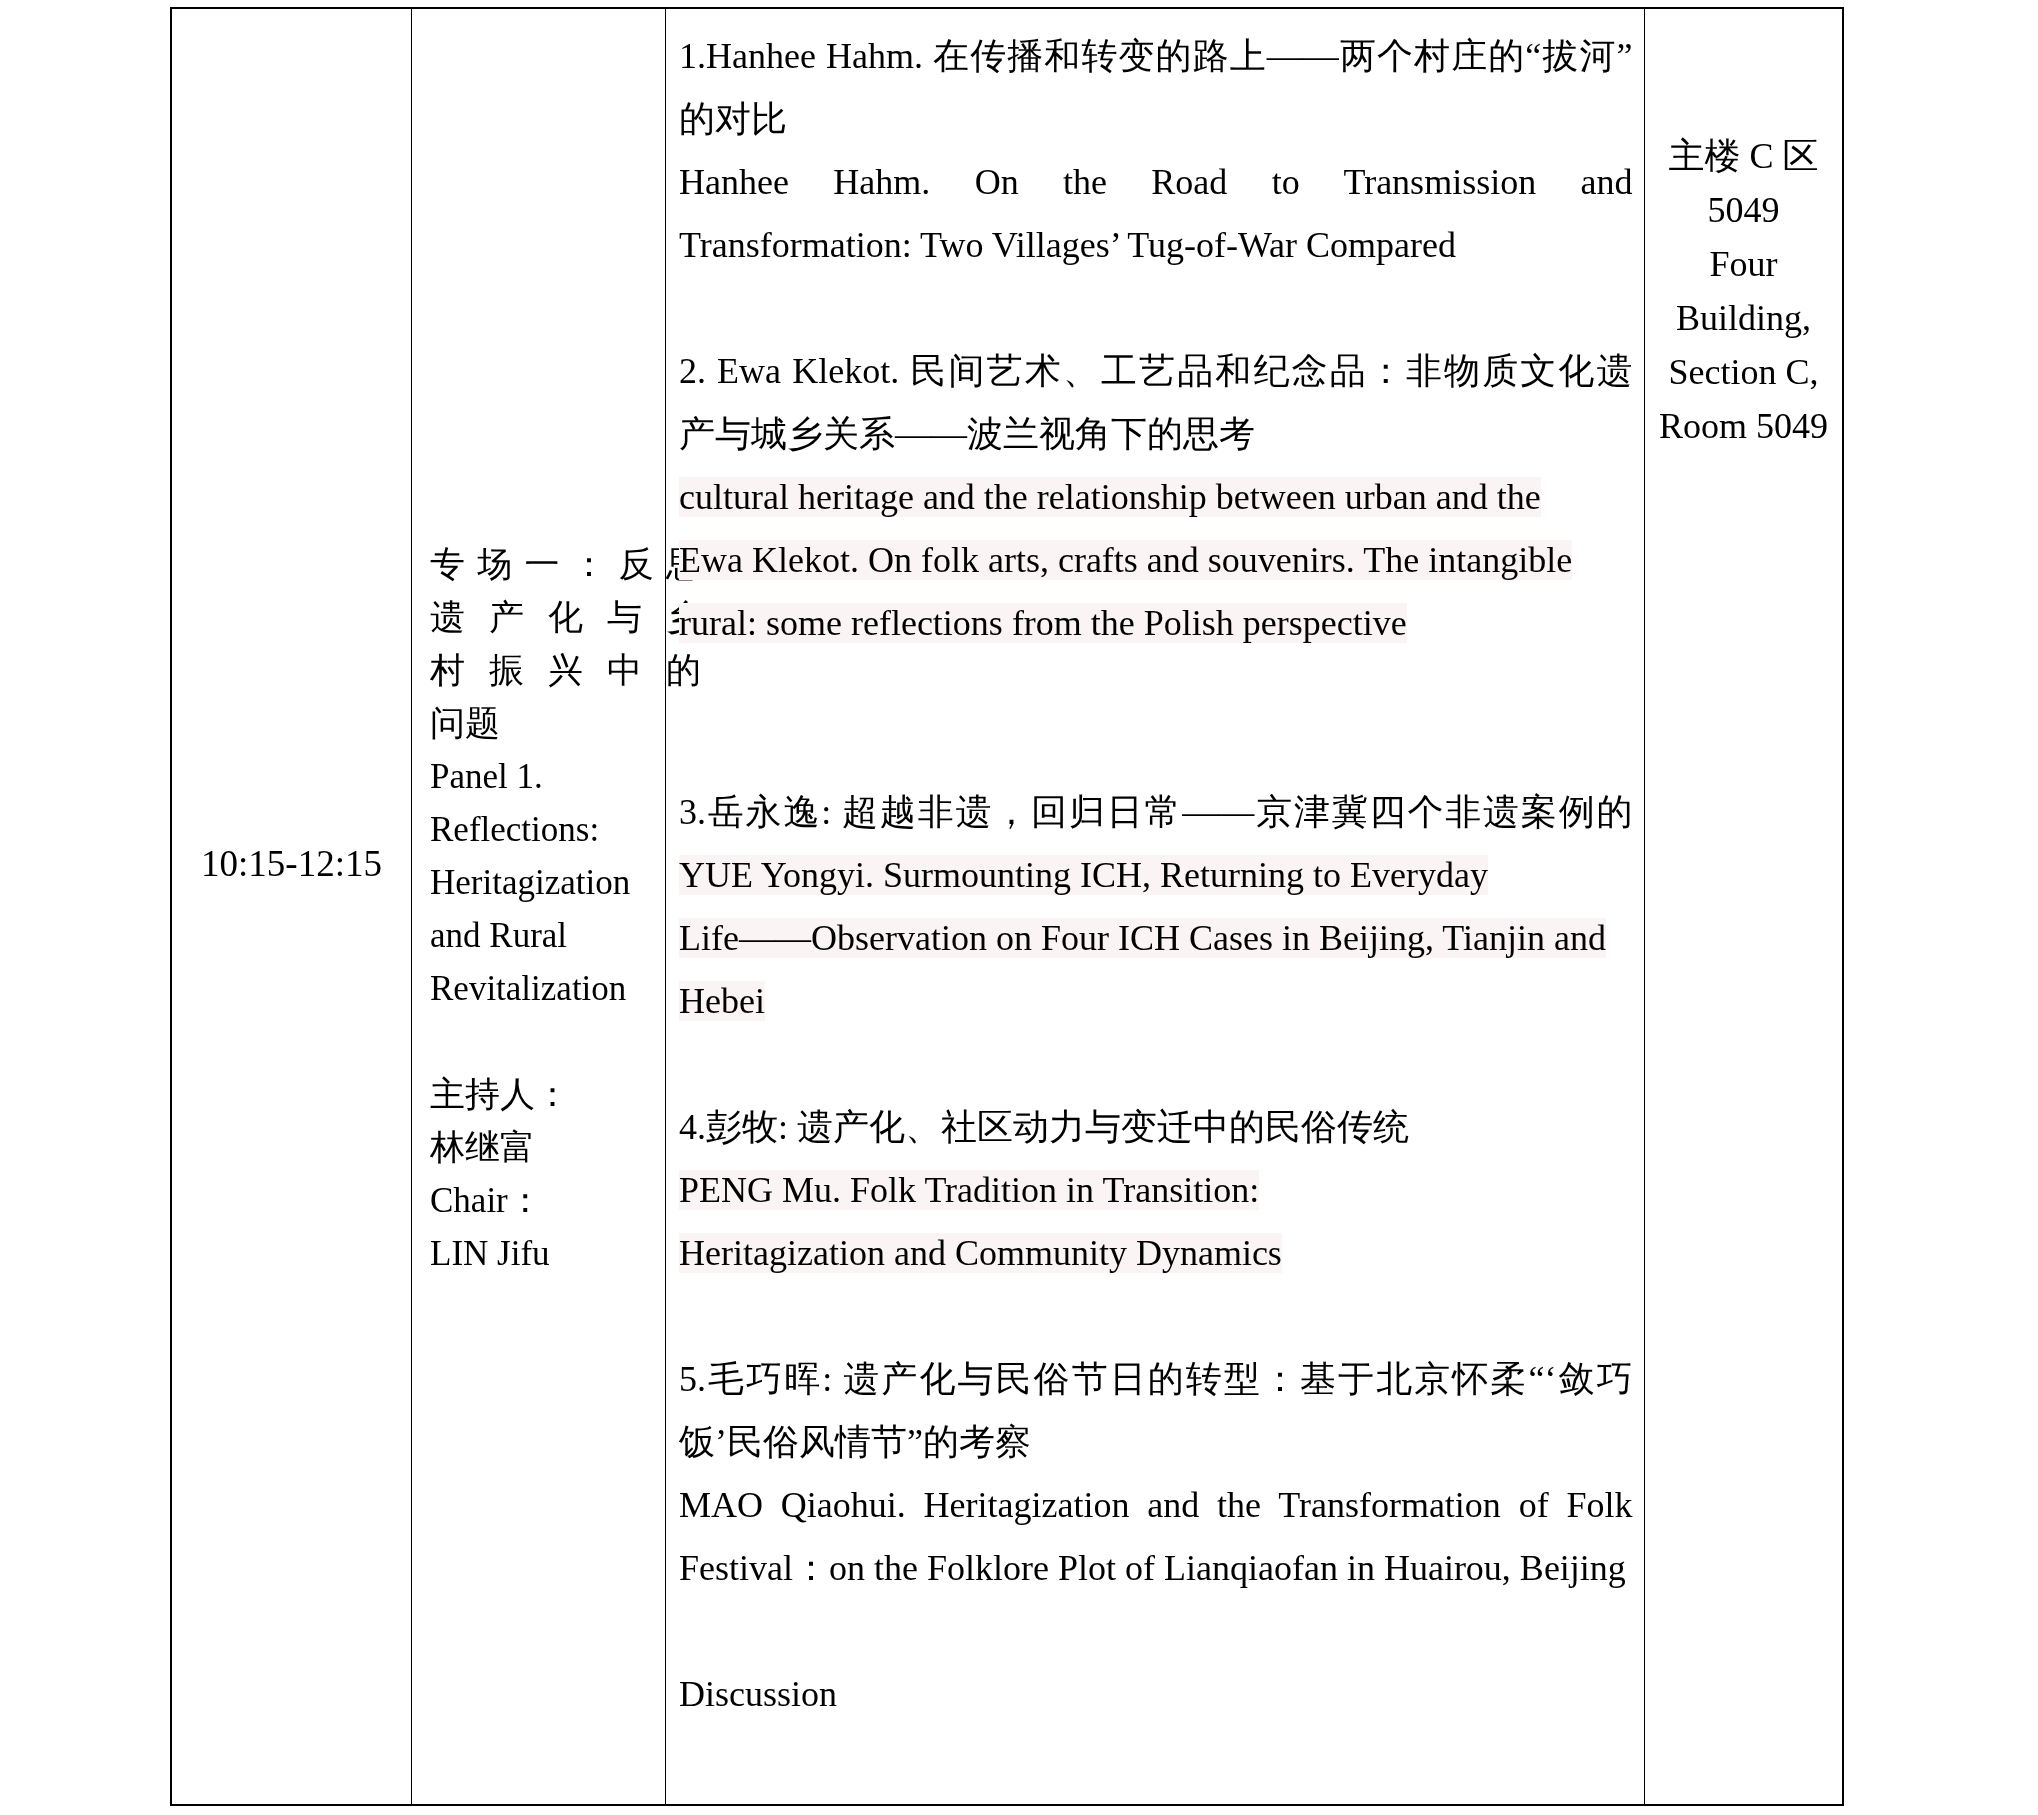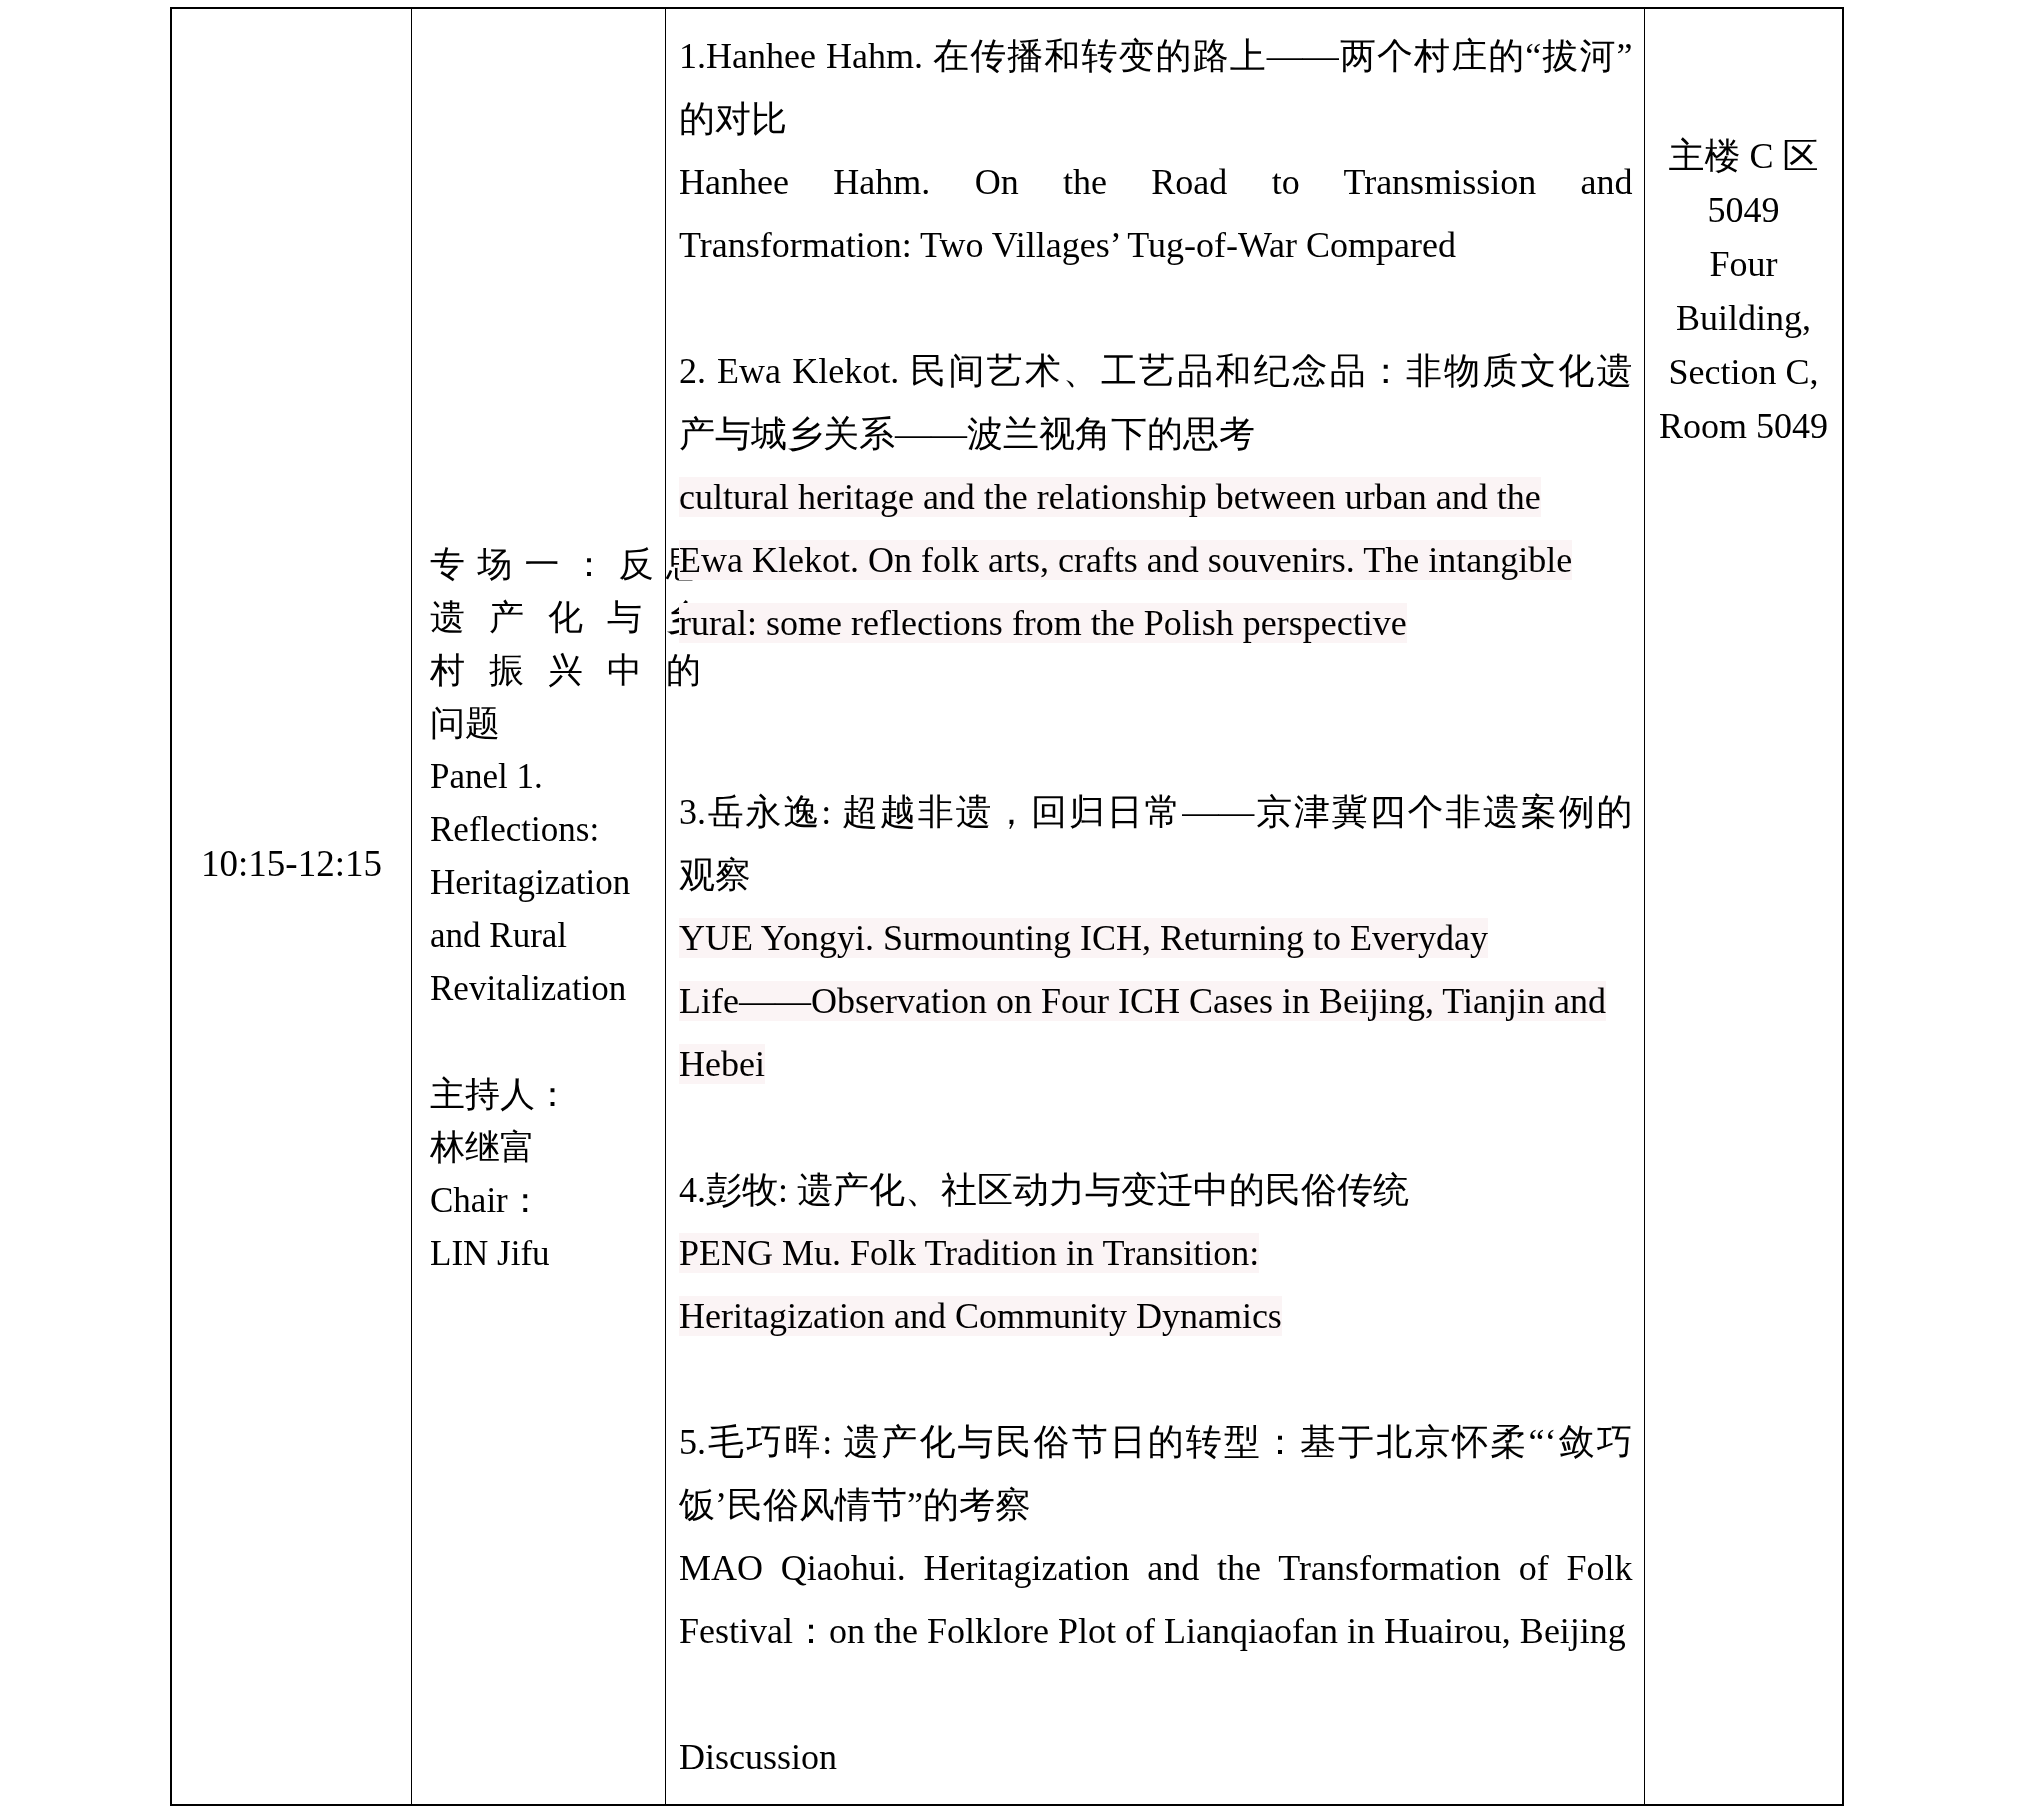--- a/index.html
+++ b/index.html
@@ -121,21 +121,20 @@
         <div class="line"><span>Transformation: Two Villages’ Tug-of-War Compared</span></div>
         <div class="line"></div>
         <div class="line j"><span>2. Ewa Klekot. 民间艺术、工艺品和纪念品：非物质文化遗</span></div>
         <div class="line"><span>产与城乡关系——波兰视角下的思考</span></div>
         <div class="line"><span class="hl">cultural heritage and the relationship between urban and the</span></div>
         <div class="line"><span class="hl">Ewa Klekot. On folk arts, crafts and souvenirs. The intangible</span></div>
         <div class="line"><span class="hl">rural: some reflections from the Polish perspective</span></div>
         <div class="line"></div>
         <div class="line"></div>
         <div class="line j"><span>3.岳永逸: 超越非遗，回归日常——京津冀四个非遗案例的</span></div>
-        <div class="line"><span>观察</span></div>
         <div class="line"><span class="hl">YUE Yongyi. Surmounting ICH, Returning to Everyday</span></div>
         <div class="line"><span class="hl">Life——Observation on Four ICH Cases in Beijing, Tianjin and</span></div>
         <div class="line"><span class="hl">Hebei</span></div>
         <div class="line"></div>
         <div class="line"><span>4.彭牧: 遗产化、社区动力与变迁中的民俗传统</span></div>
         <div class="line"><span class="hl">PENG Mu. Folk Tradition in Transition:</span></div>
         <div class="line"><span class="hl">Heritagization and Community Dynamics</span></div>
         <div class="line"></div>
         <div class="line j"><span>5.毛巧晖: 遗产化与民俗节日的转型：基于北京怀柔“‘敛巧</span></div>
         <div class="line"><span>饭’民俗风情节”的考察</span></div>

